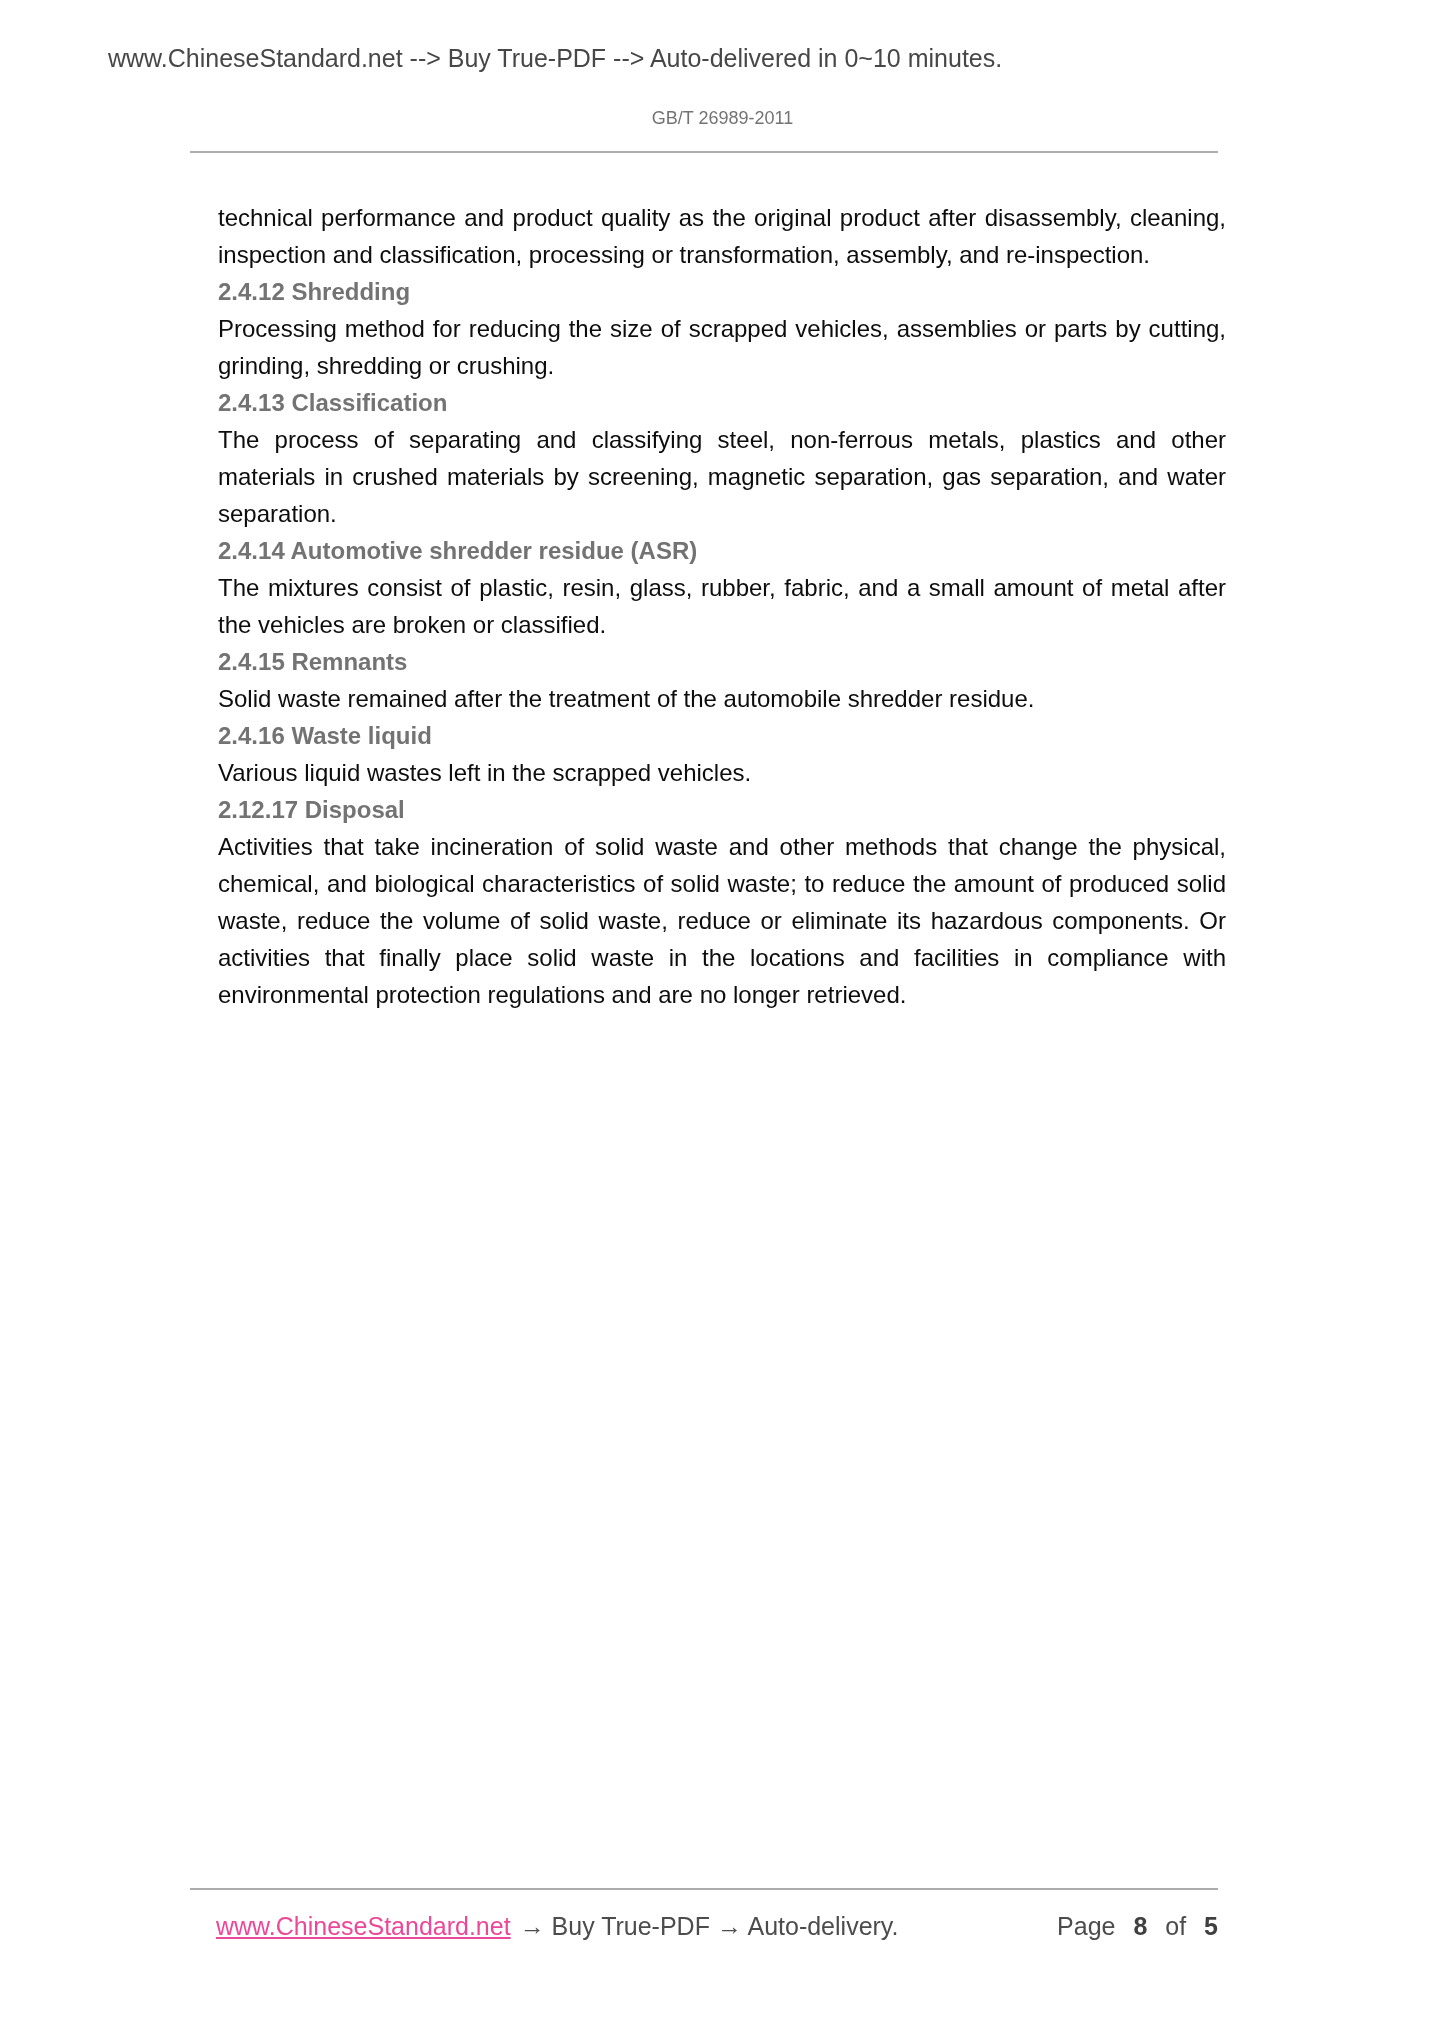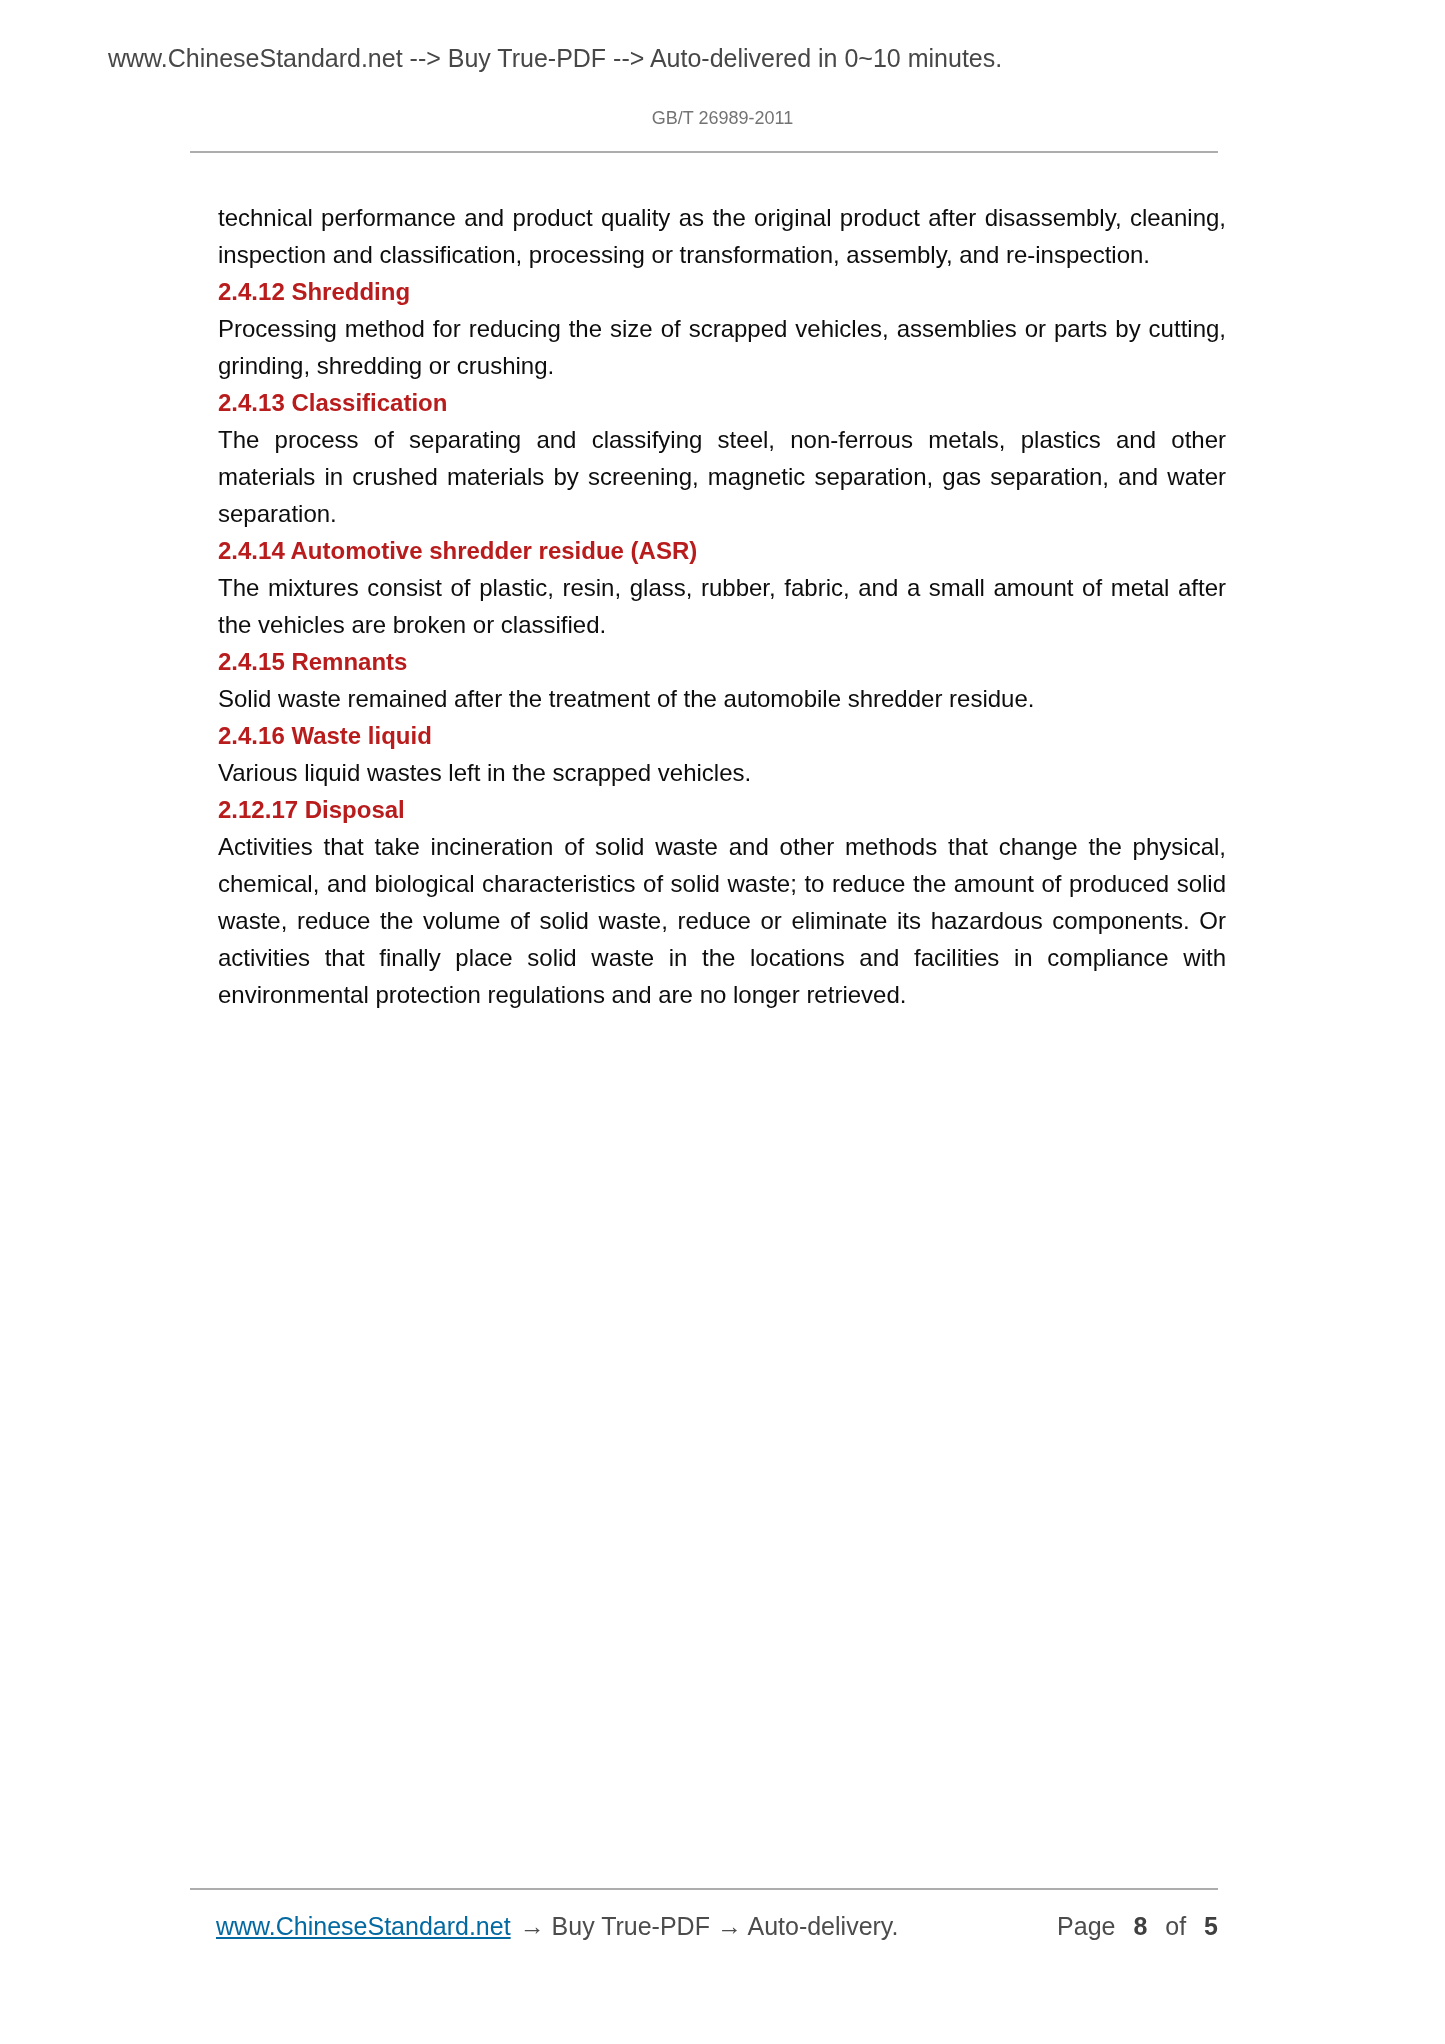--- a/index.html
+++ b/index.html
@@ -50,34 +50,34 @@
   }
   .content p {
     margin: 0;
     text-align: justify;
   }
   .content h3 {
     margin: 0;
     font-size: 24px;
     line-height: 37px;
     font-weight: bold;
-    color: #b91c1c;
+    color: #737373;
   }
   .content > * + * { margin-top: 31px; }
   .footer-left {
     position: absolute;
     left: 216px;
     top: 1911px;
     font-size: 25px;
     line-height: 31px;
     color: #4c4c4c;
     white-space: nowrap;
   }
   .footer-left .site {
-    color: #0369a1;
+    color: #ec4899;
     text-decoration: underline;
     cursor: pointer;
   }
   .footer-left .rest { margin-left: 9px; }
   .footer-right {
     position: absolute;
     right: 227px;
     top: 1911px;
     font-size: 25px;
     line-height: 31px;

